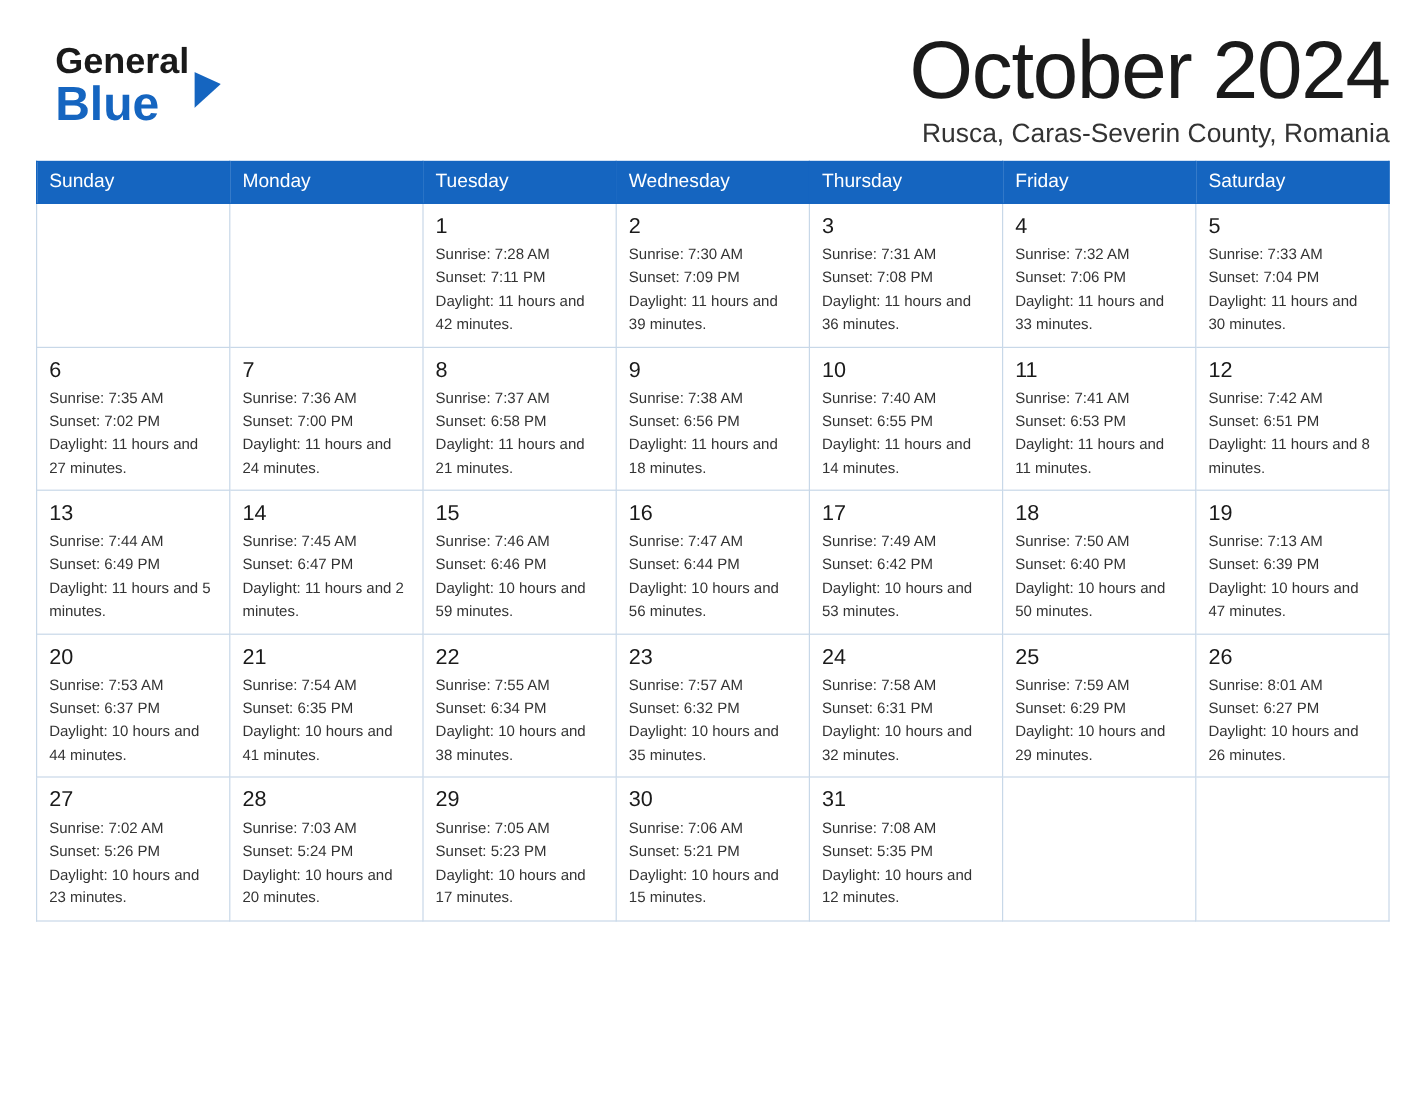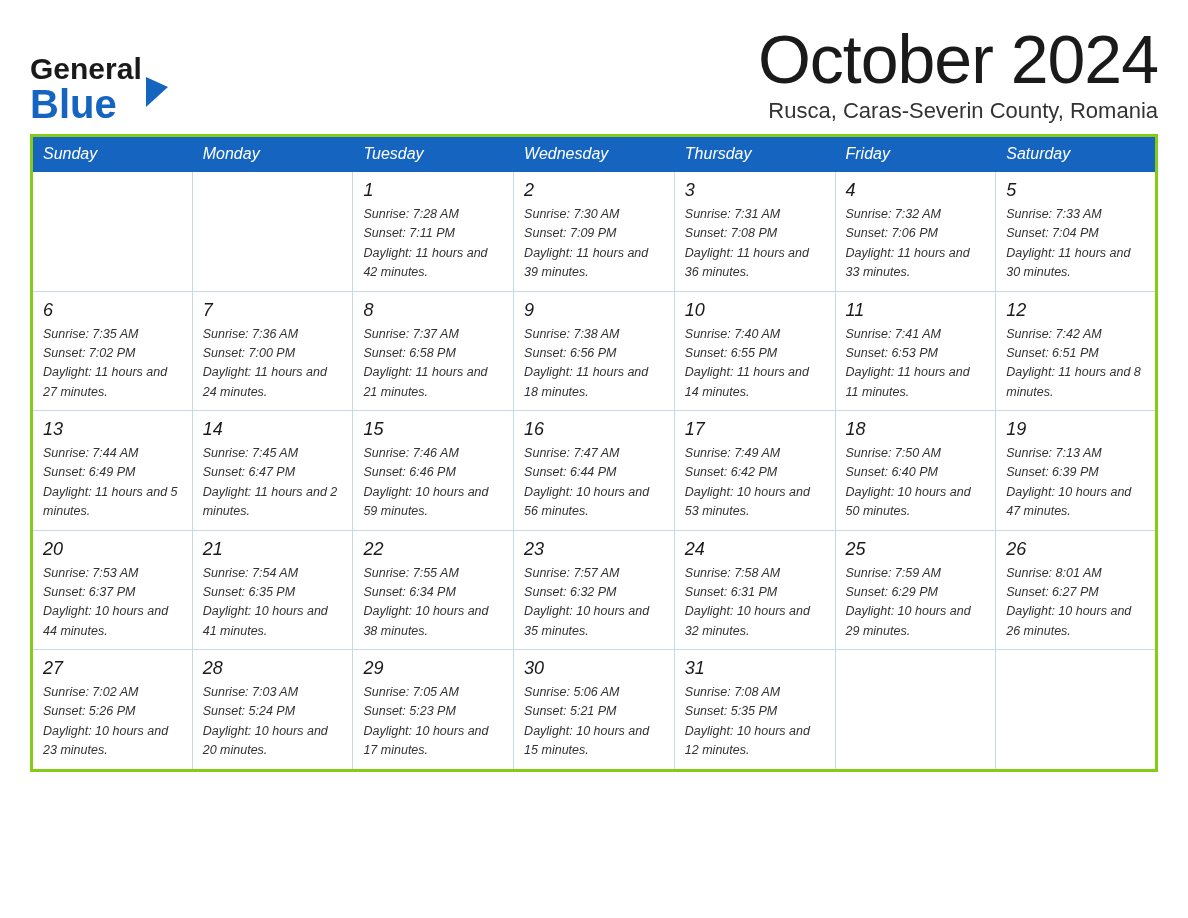--- a/index.html
+++ b/index.html
@@ -7,22 +7,23 @@
       font-family: Arial, Helvetica, sans-serif;
       background: #ffffff;
       color: #222;
       width: 1188px;
       min-height: 918px;
       padding: 20px 30px 30px 30px;
     }
     .header-area {
       display: flex;
       justify-content: space-between;
-      align-items: flex-end;
+      align-items: center;
       margin-bottom: 10px;
+      margin-left: 16px;
     }
     .logo {
       display: flex;
       flex-direction: column;
       align-items: flex-start;
     }
     .title-area {
       text-align: right;
     }
     .month-title {
@@ -32,22 +33,21 @@
       letter-spacing: -1px;
     }
     .location-subtitle {
       font-size: 22px;
       color: #333;
       font-weight: normal;
     }
     .calendar-table {
       width: 100%;
       border-collapse: collapse;
-      border: 3px solid #84cc16;
-      font-style: italic;
+      border: 1px solid #84cc16;
     }
     .calendar-table th {
       background-color: #1565c0;
       color: #ffffff;
       padding: 8px 10px;
       font-size: 16px;
       font-weight: normal;
       text-align: left;
       border: 1px solid #1565c0;
     }
@@ -344,21 +344,21 @@
         </td>
         <td>
           <div class="day-number">29</div>
           <div class="day-info">Sunrise: 7:05 AM
 Sunset: 5:23 PM
 Daylight: 10 hours
 and 17 minutes.</div>
         </td>
         <td>
           <div class="day-number">30</div>
-          <div class="day-info">Sunrise: 5:06 AM
+          <div class="day-info">Sunrise: 7:06 AM
 Sunset: 5:21 PM
 Daylight: 10 hours
 and 15 minutes.</div>
         </td>
         <td>
           <div class="day-number">31</div>
           <div class="day-info">Sunrise: 7:08 AM
 Sunset: 5:35 PM
 Daylight: 10 hours
 and 12 minutes.</div>

